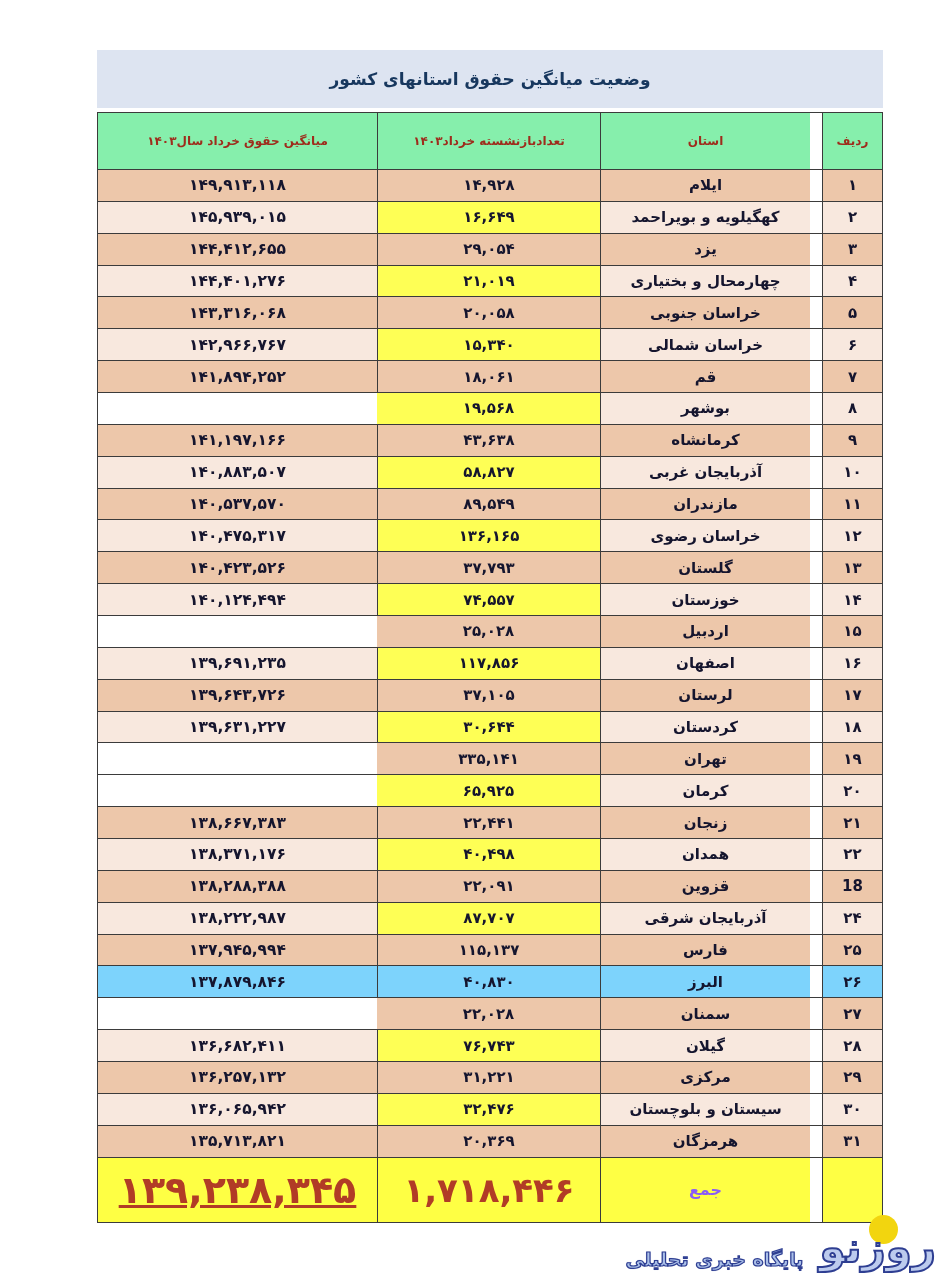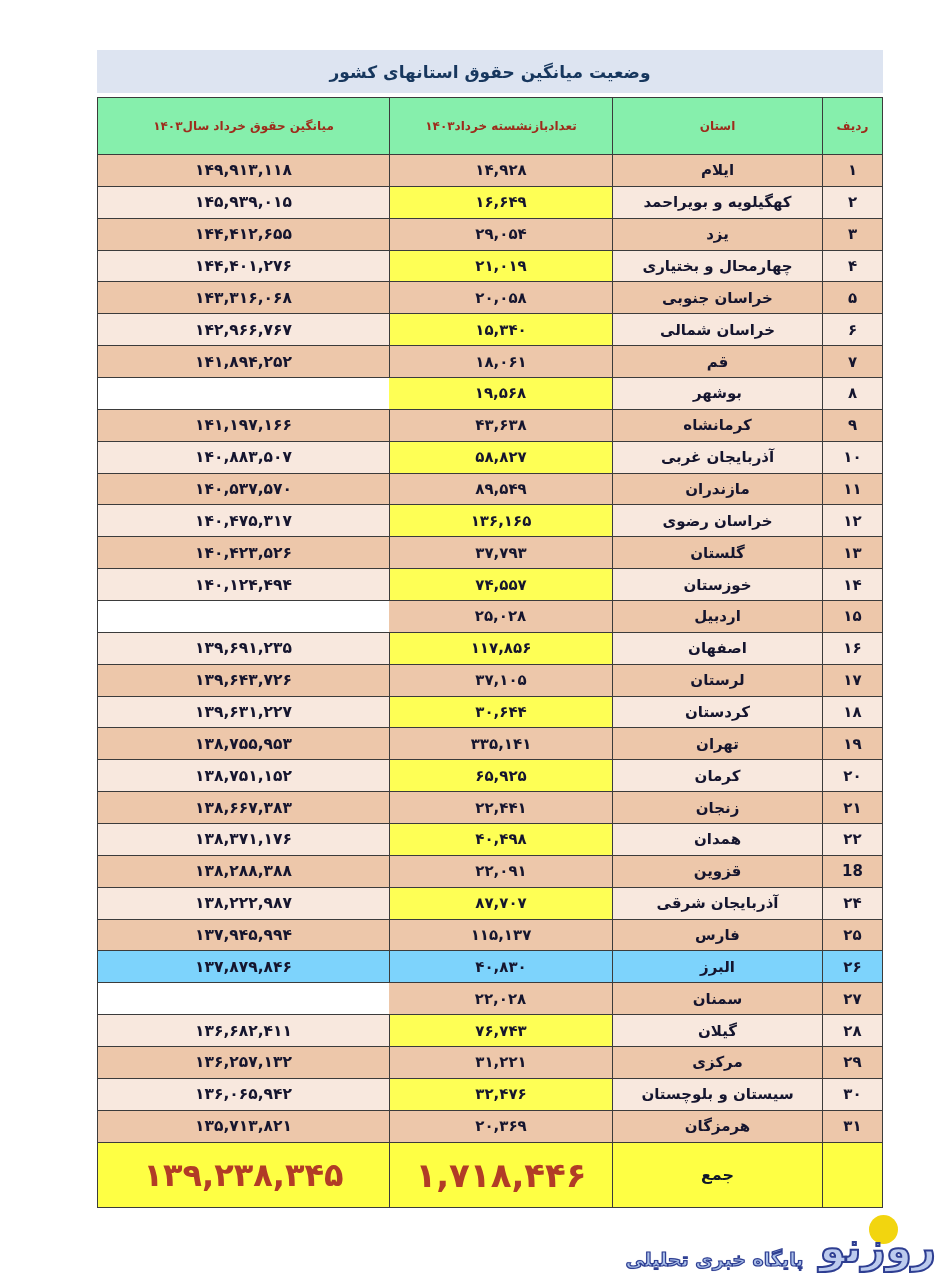--- a/index.html
+++ b/index.html
@@ -13,21 +13,21 @@
 
   .table-wrap {
     position: absolute;
     left: 97px;
     top: 50px;
     width: 786px;
     direction: rtl;
   }
 
   .title-bar {
-    height: 43px;
+    height: 58px;
     background: #dde4f1;
     color: #17375e;
     font-size: 17px;
     font-weight: 700;
     display: flex;
     align-items: center;
     justify-content: center;
     letter-spacing: 0;
   }
 
@@ -42,21 +42,21 @@
   .cell {
     border-left: 1px solid #3b3b3b;
     display: flex;
     align-items: center;
     justify-content: center;
     overflow: hidden;
     white-space: nowrap;
   }
   .row .cell:last-child { border-left: none; }
 
-  .no-cell       { width: 60px;  flex: 0 0 60px; }
+  .no-cell       { width: 60px;  flex: 0 0 60px; margin-left: 12px; }
   .province-cell { width: 210px; flex: 0 0 210px; }
   .count-cell    { width: 223px; flex: 0 0 223px; }
   .salary-cell   { flex: 1 1 auto; }
 
   .header-row {
     height: 57px;
     border-bottom: 1px solid #3b3b3b;
   }
   .header-row .cell {
     background: #86efac;
@@ -75,33 +75,34 @@
   .body-row .cell { background: #f8e8de; }
   .body-row.odd .cell { background: #edc7aa; }
   .body-row .count-cell { background: #feff55; }
   .body-row.highlight .cell,
   .body-row.highlight .count-cell { background: #7dd3fc; }
   .body-row .salary-cell { font-size: 15.5px; }
 
   .total-row { height: 64px; }
   .total-row .cell { background: #feff44; }
   .total-row .total-label {
-    color: #0f172a;
+    color: #8b5cf6;
     font-weight: 700;
     font-size: 16px;
   }
   .total-row .total-count {
     color: #b13c26;
     font-weight: 700;
     font-size: 34px;
   }
   .total-row .total-salary {
     color: #b13c26;
     font-weight: 700;
-    font-size: 32px;
+    font-size: 38px;
+    text-decoration: underline;
   }
 
   
   .logo {
     position: absolute;
     right: 4px;
     bottom: 2px;
     display: flex;
     align-items: center;
     direction: ltr;
@@ -258,27 +259,25 @@
         <div class="row body-row even">
     <div class="cell no-cell">۱۸</div>
     <div class="cell province-cell">کردستان</div>
     <div class="cell count-cell">۳۰,۶۴۴</div>
     <div class="cell salary-cell">۱۳۹,۶۳۱,۲۲۷</div>
   </div>
         <div class="row body-row odd">
     <div class="cell no-cell">۱۹</div>
     <div class="cell province-cell">تهران</div>
     <div class="cell count-cell">۳۳۵,۱۴۱</div>
-    <div class="cell salary-cell">۱۳۸,۷۵۵,۹۵۳</div>
   </div>
         <div class="row body-row even">
     <div class="cell no-cell">۲۰</div>
     <div class="cell province-cell">کرمان</div>
     <div class="cell count-cell">۶۵,۹۲۵</div>
-    <div class="cell salary-cell">۱۳۸,۷۵۱,۱۵۲</div>
   </div>
         <div class="row body-row odd">
     <div class="cell no-cell">۲۱</div>
     <div class="cell province-cell">زنجان</div>
     <div class="cell count-cell">۲۲,۴۴۱</div>
     <div class="cell salary-cell">۱۳۸,۶۶۷,۳۸۳</div>
   </div>
         <div class="row body-row even">
     <div class="cell no-cell">۲۲</div>
     <div class="cell province-cell">همدان</div>

